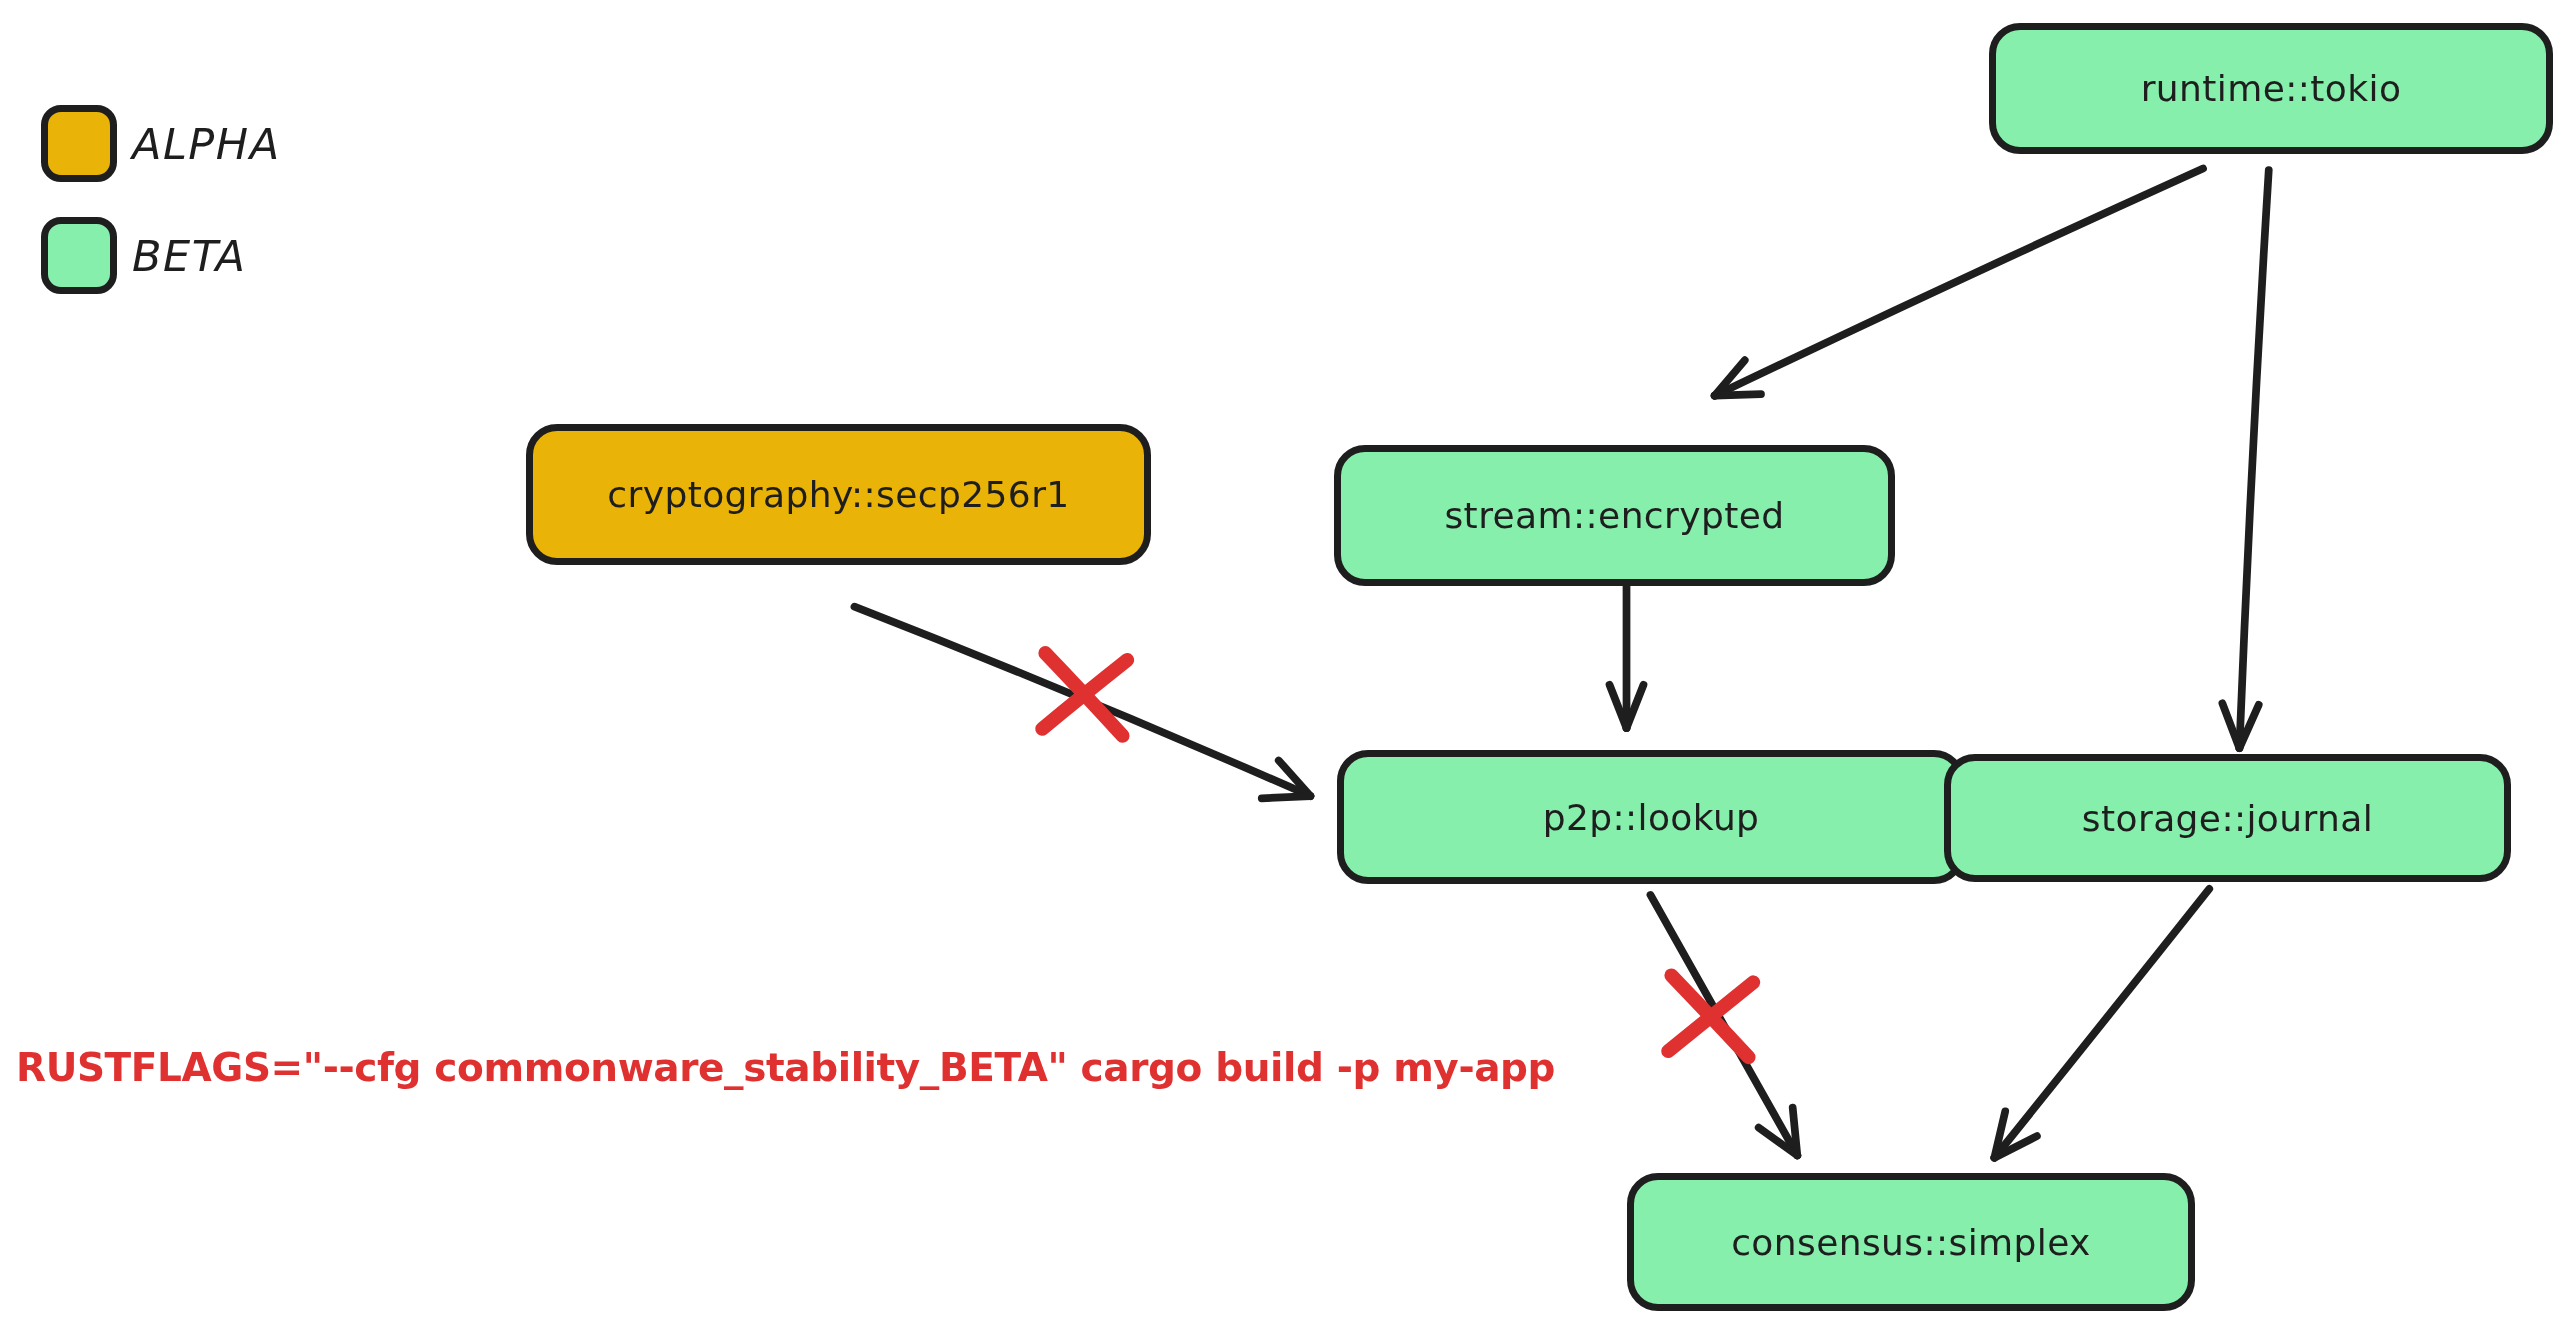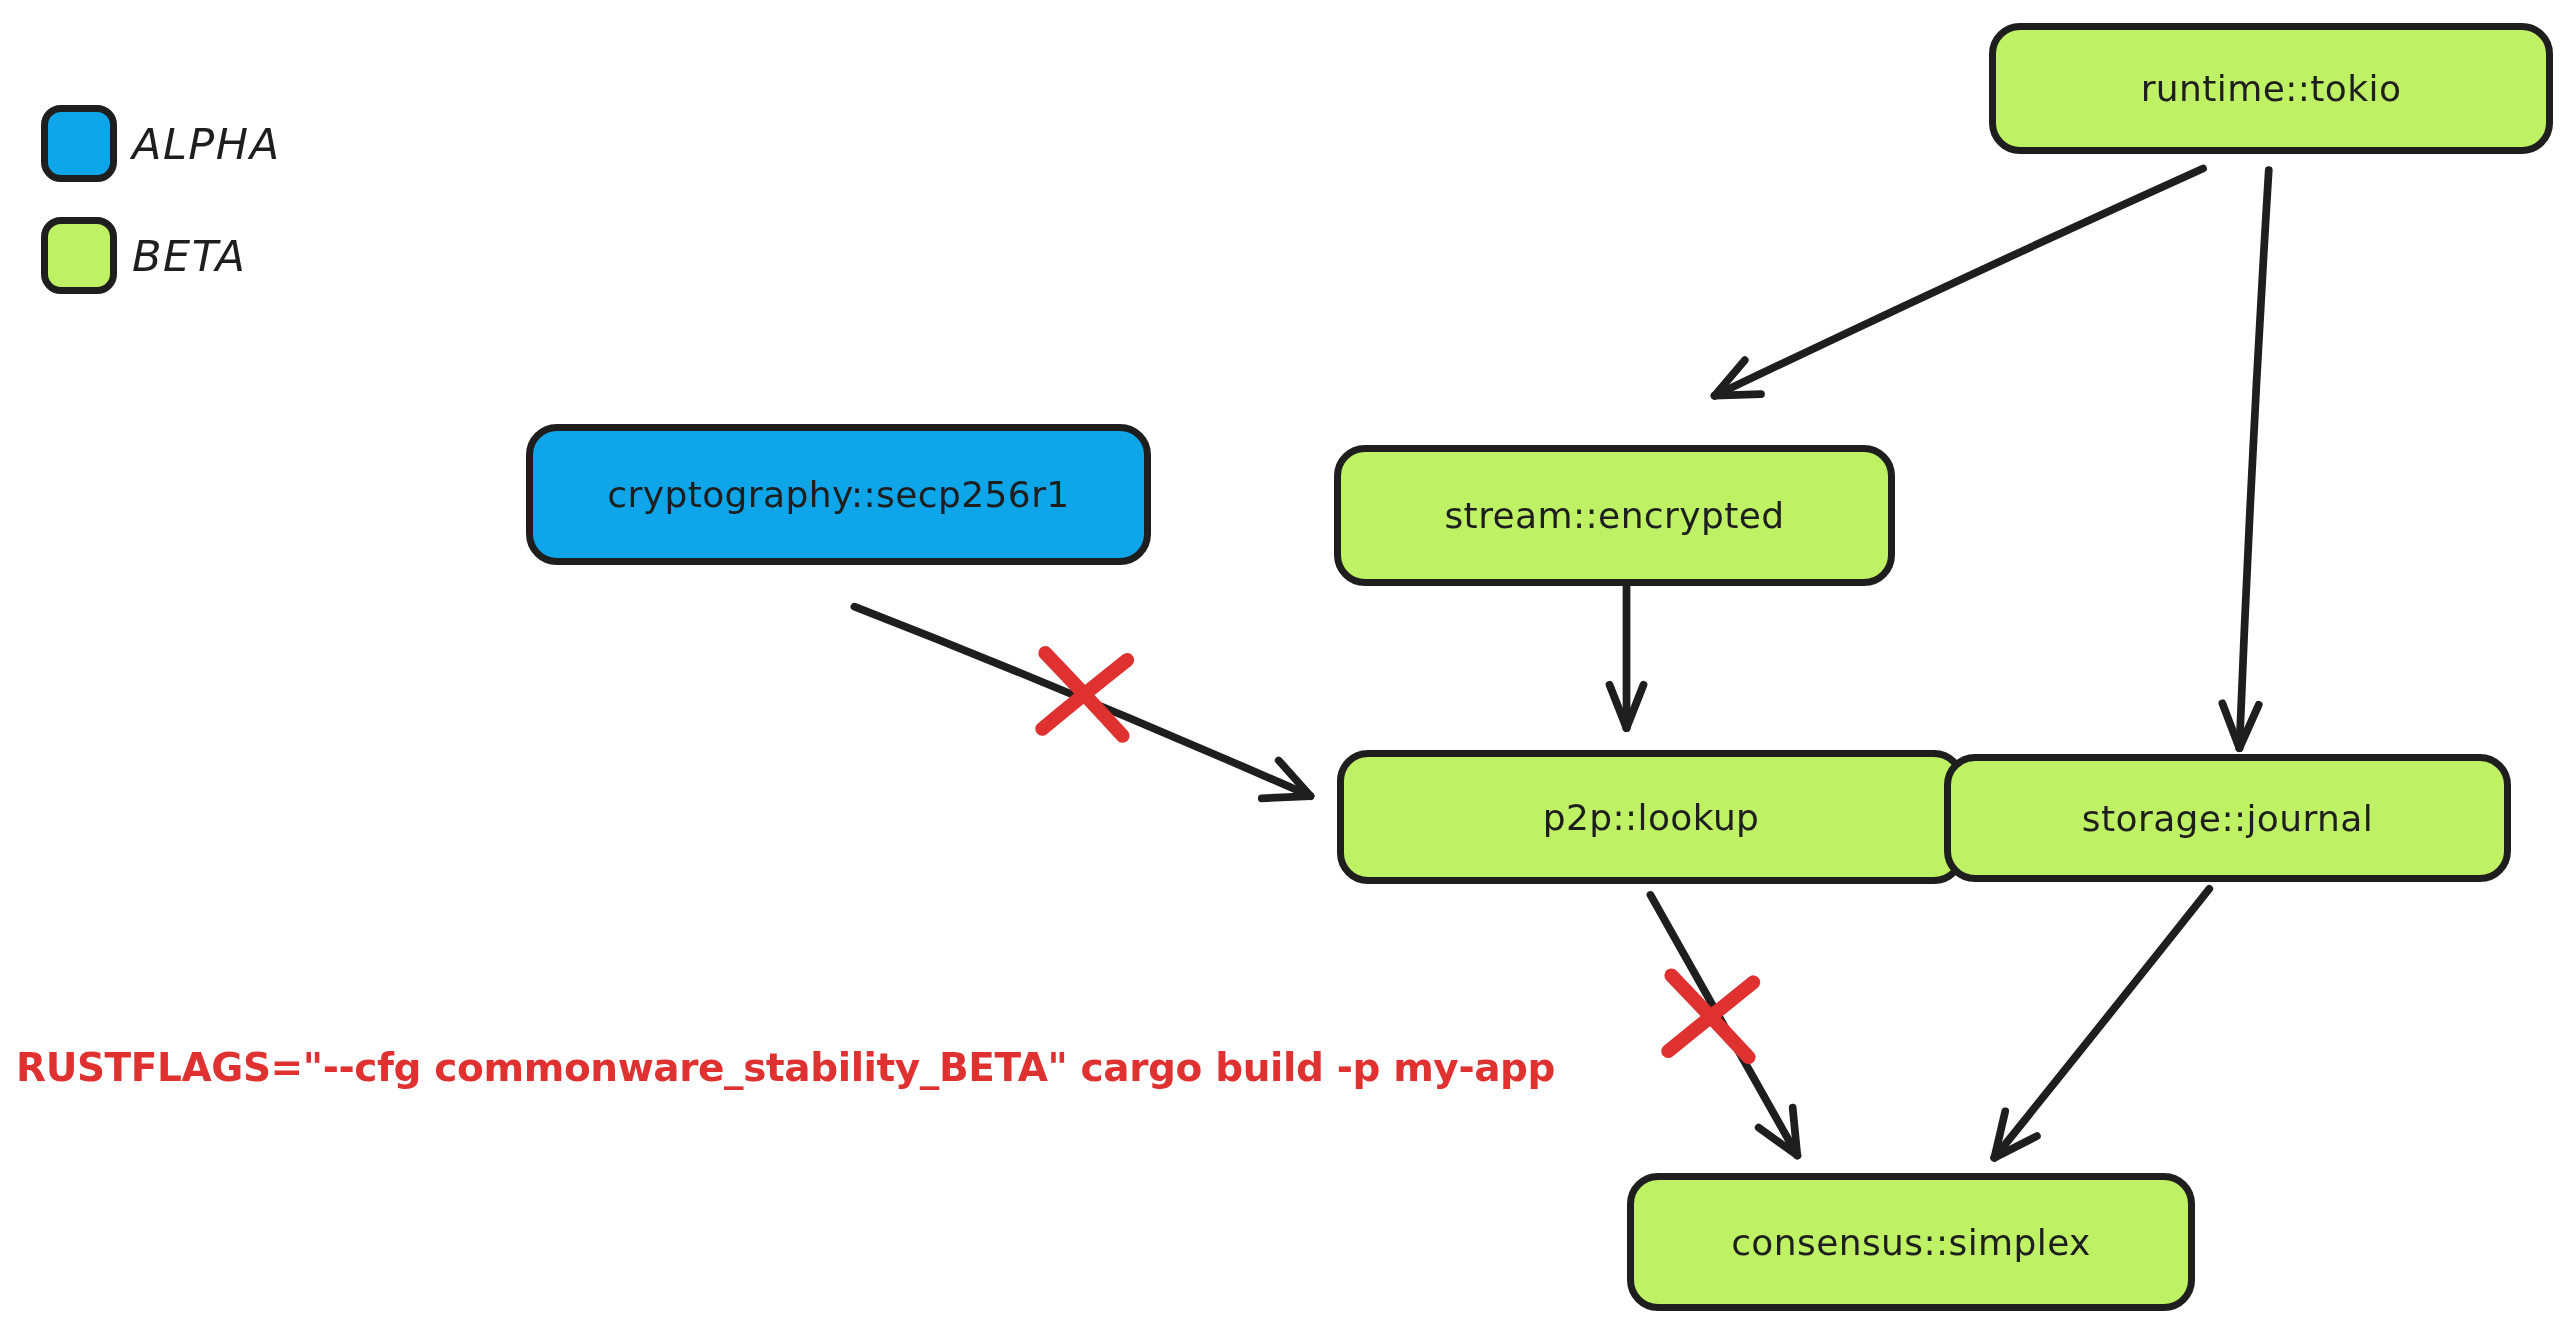--- a/index.html
+++ b/index.html
@@ -17,22 +17,22 @@
   .node{
     position:absolute;
     border:7.7px solid #1e1e1e;
     border-radius:31px;
     display:flex;align-items:center;justify-content:center;
     font-size:36px;
     letter-spacing:0.4px;
     box-sizing:border-box;
     text-align:center;
   }
-  .fill-alpha{background:#0ea5e9;}
-  .fill-beta{background:#bef264;}
+  .fill-alpha{background:#eab308;}
+  .fill-beta{background:#86efac;}
   .node-runtime{left:1989px;top:23px;width:564px;height:131px;}
   .node-crypto{left:526px;top:424px;width:625px;height:141px;}
   .node-stream{left:1334px;top:445px;width:561px;height:141px;}
   .node-p2p{left:1337px;top:750px;width:628px;height:134px;}
   .node-storage{left:1944px;top:754px;width:567px;height:128px;}
   .node-consensus{left:1627px;top:1173px;width:568px;height:138px;}
   .legend-swatch{
     position:absolute;left:41px;width:76px;height:77px;
     border:7.7px solid #1e1e1e;border-radius:20px;box-sizing:border-box;
   }

